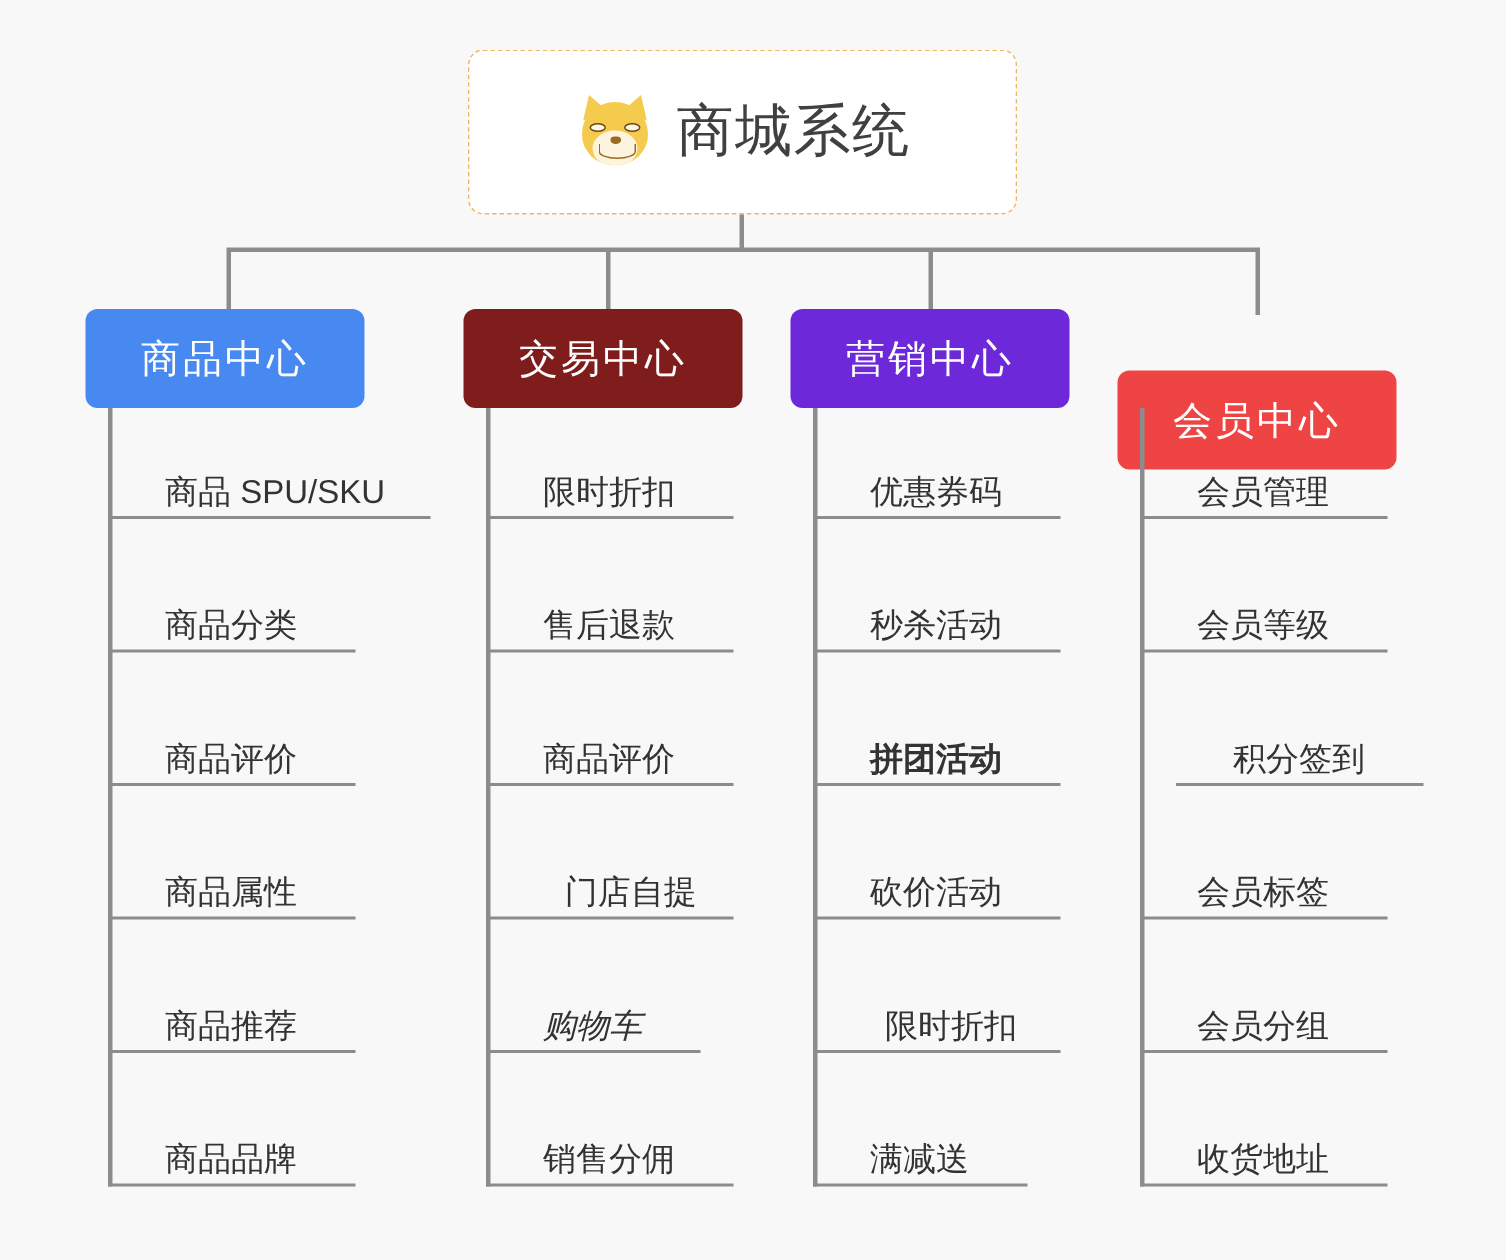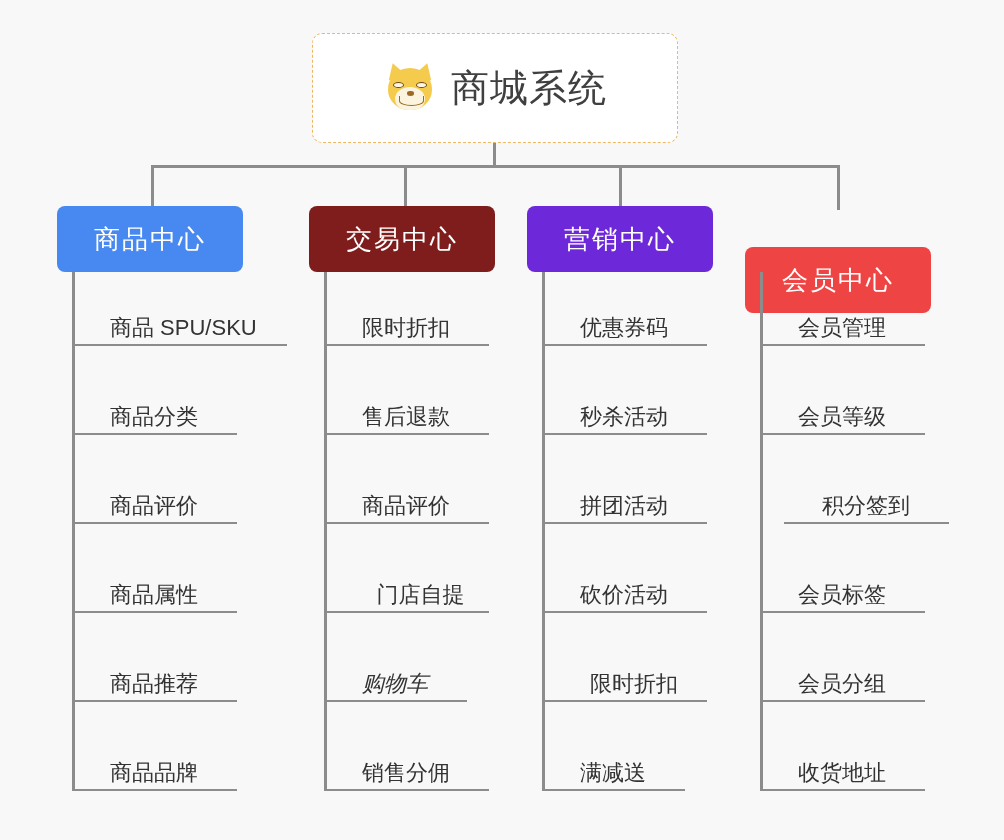--- a/index.html
+++ b/index.html
@@ -248,21 +248,21 @@
         <span>营销中心</span>
       </div>
       <div class="branch-col" style="left: 542px; top: 272px;">
         <div class="spine" style="height: 519px;"></div>
         <div class="leaf" style="top: 18px; width: 165px;">
           <span class="leaf-label">优惠券码</span>
         </div>
         <div class="leaf" style="top: 107px; width: 165px;">
           <span class="leaf-label">秒杀活动</span>
         </div>
-        <div class="leaf" style="top: 196px; width: 165px;">
+        <div class="leaf" style="top: 196px; width: 165px; font-weight: bold;">
           <span class="leaf-label">拼团活动</span>
         </div>
         <div class="leaf" style="top: 285px; width: 165px;">
           <span class="leaf-label">砍价活动</span>
         </div>
         <div class="leaf" style="top: 374px; width: 165px; padding-left: 10px;">
           <span class="leaf-label">限时折扣</span>
         </div>
         <div class="leaf" style="top: 463px; width: 143px;">
           <span class="leaf-label">满减送</span>

